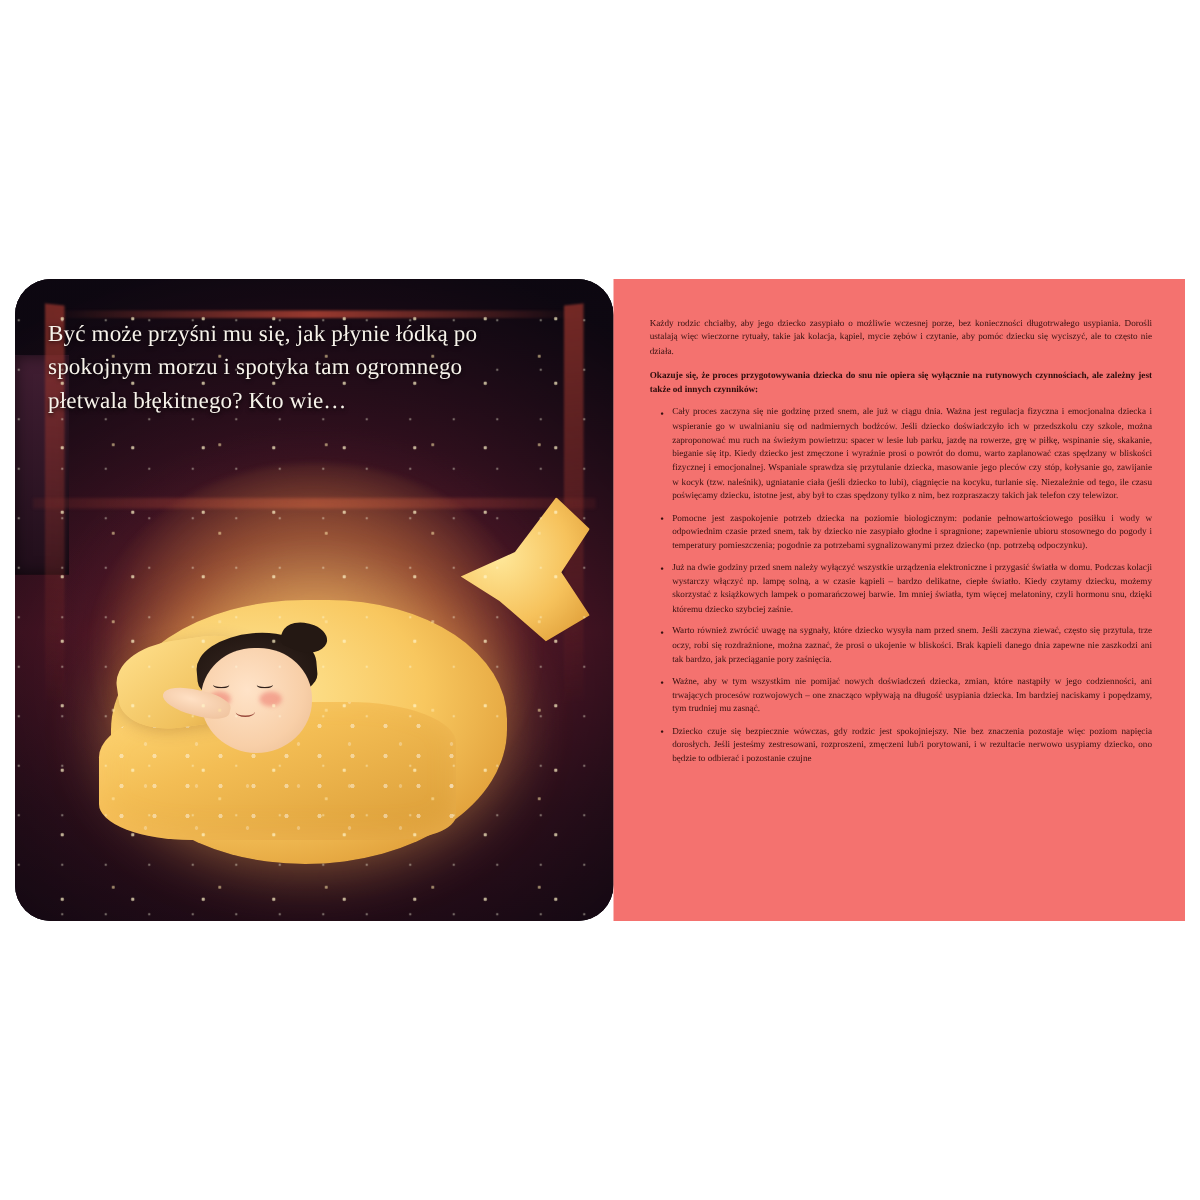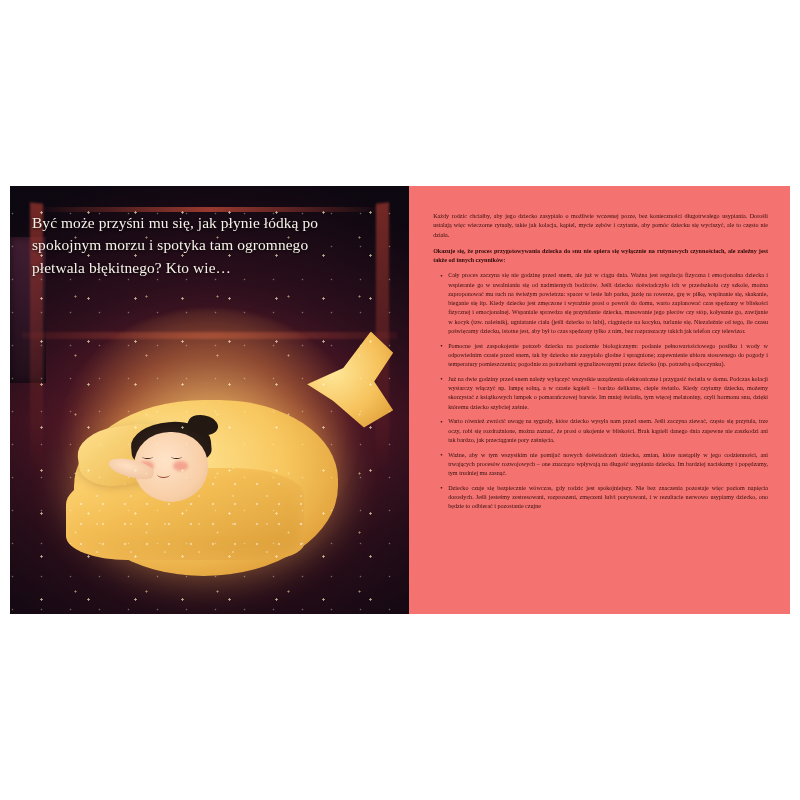--- a/index.html
+++ b/index.html
@@ -23,20 +23,21 @@
     background: #ffffff;
   }
 
   
   .page-left {
     position: relative;
     width: 410px;
     height: 428px;
     background: #0b0710;
     overflow: hidden;
+    border-radius: 24px;
   }
   .room-glow {
     position: absolute;
     left: 0; top: 0; right: 0; bottom: 0;
     background:
       radial-gradient(ellipse 58% 44% at 50% 57%, rgba(255,196,92,0.50) 0%, rgba(211,110,60,0.30) 38%, rgba(92,33,45,0.12) 62%, rgba(10,6,14,0) 78%),
       radial-gradient(ellipse 95% 80% at 50% 62%, rgba(140,42,52,0.55) 0%, rgba(60,17,32,0.45) 45%, rgba(12,7,16,0.9) 85%),
       linear-gradient(180deg, #120a14 0%, #2a0f1c 28%, #4a1524 55%, #1d0c16 82%, #0d0710 100%);
   }
   

